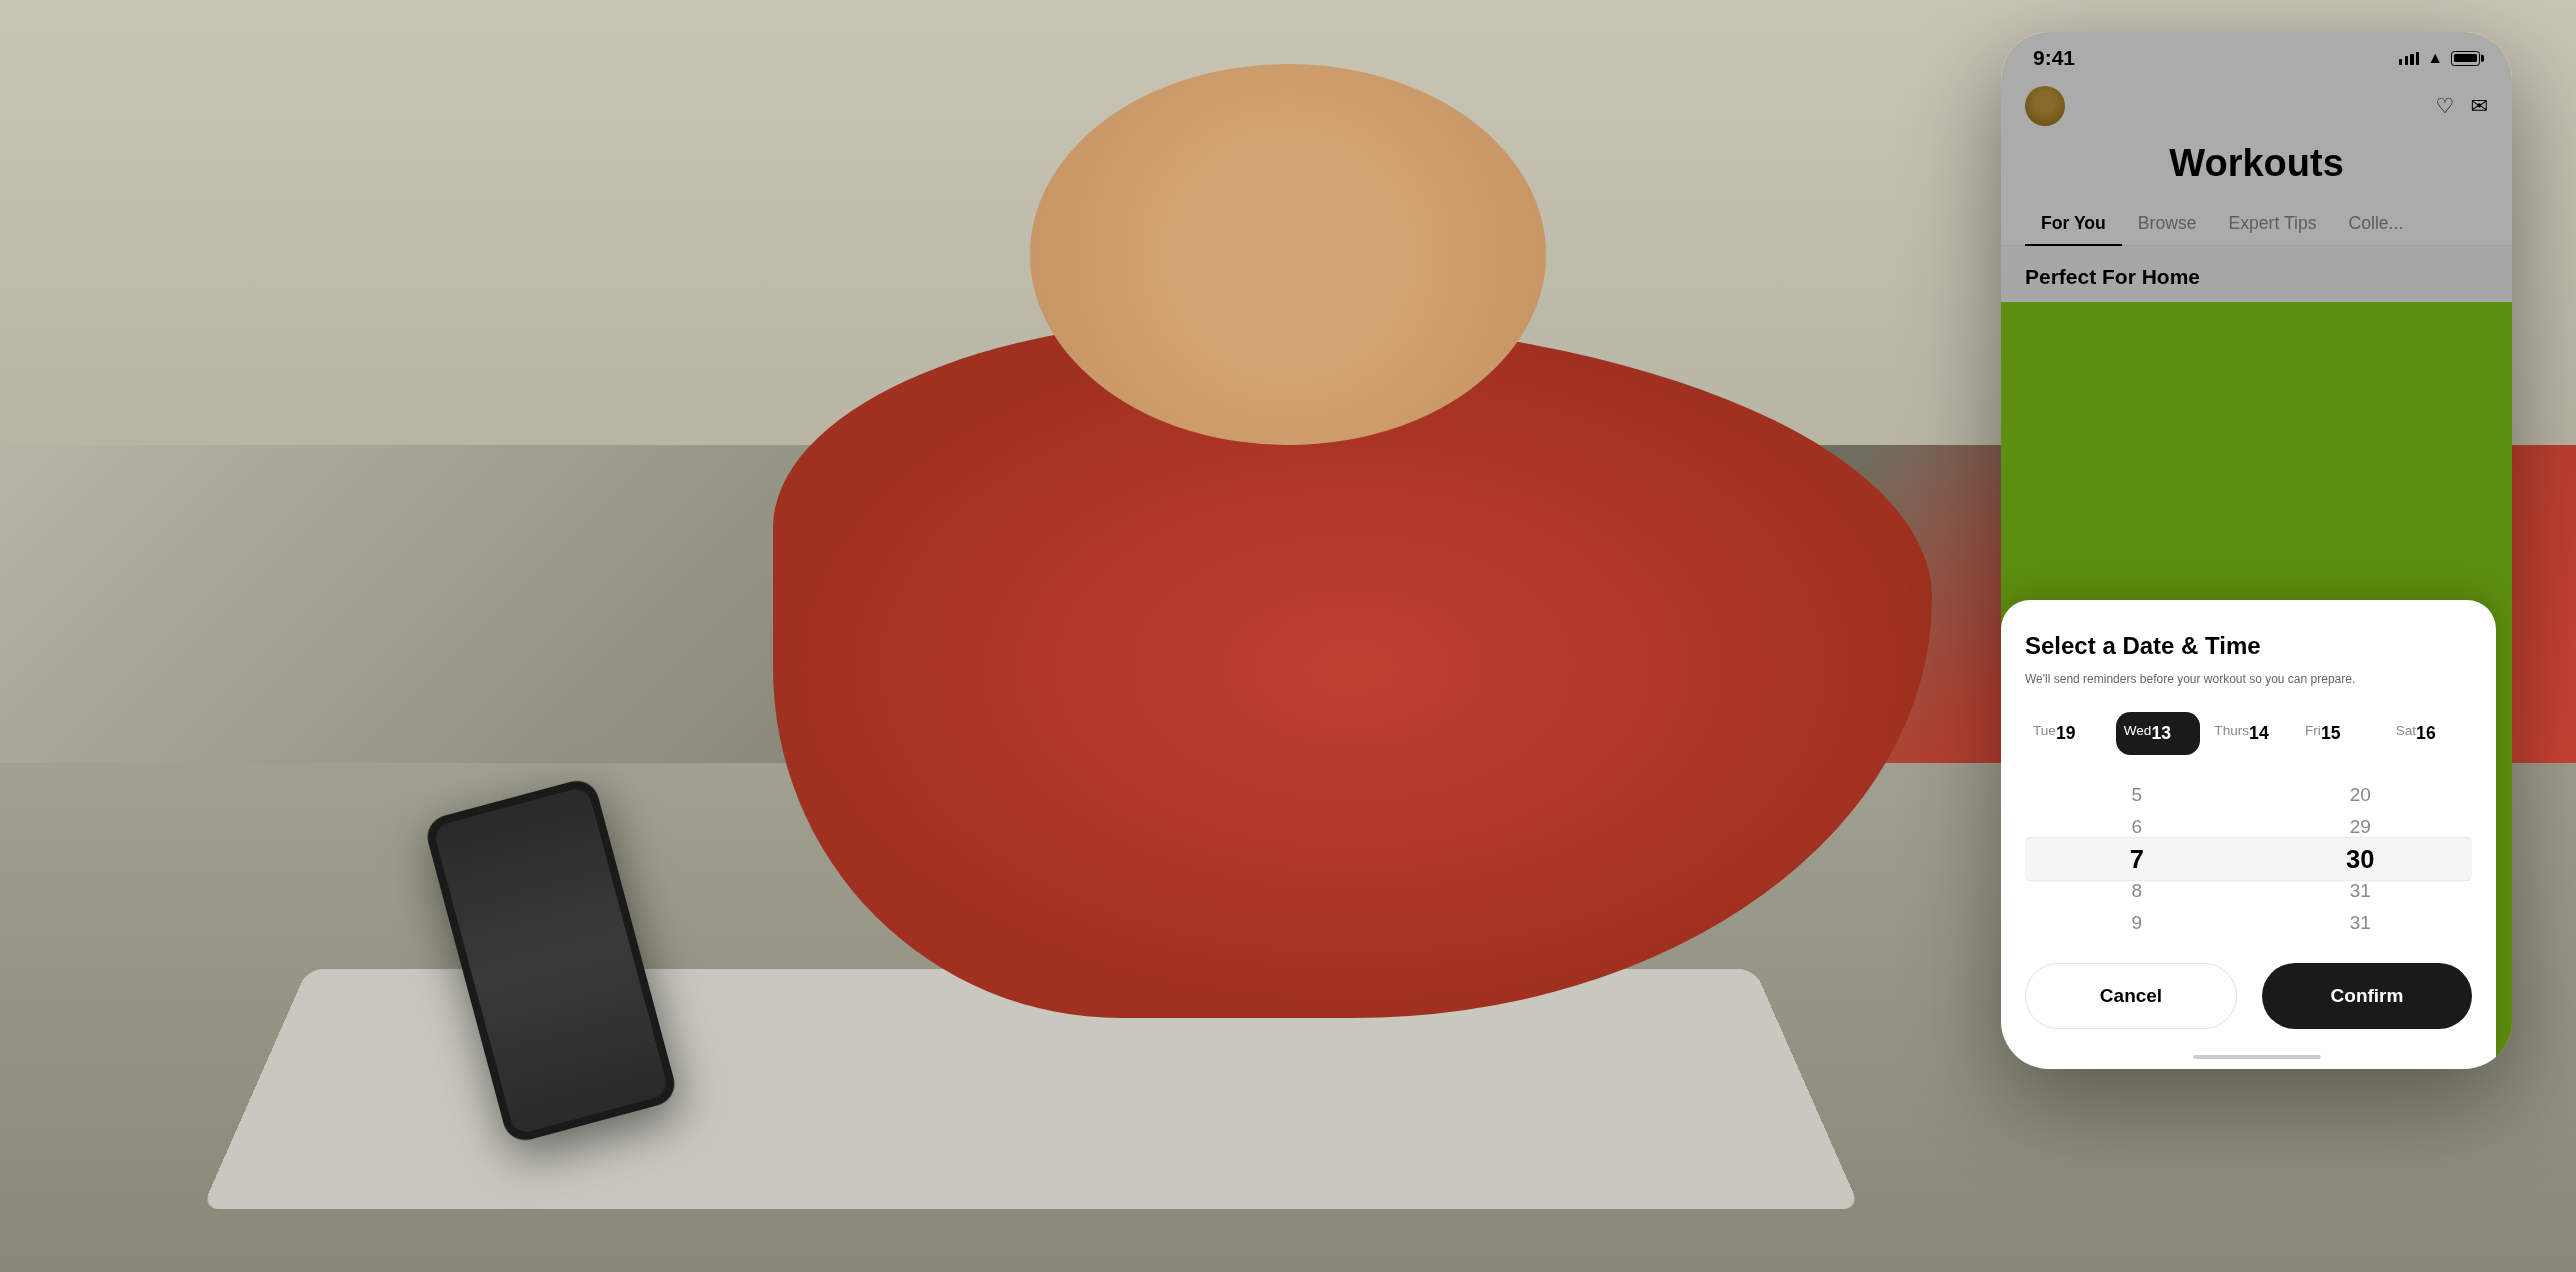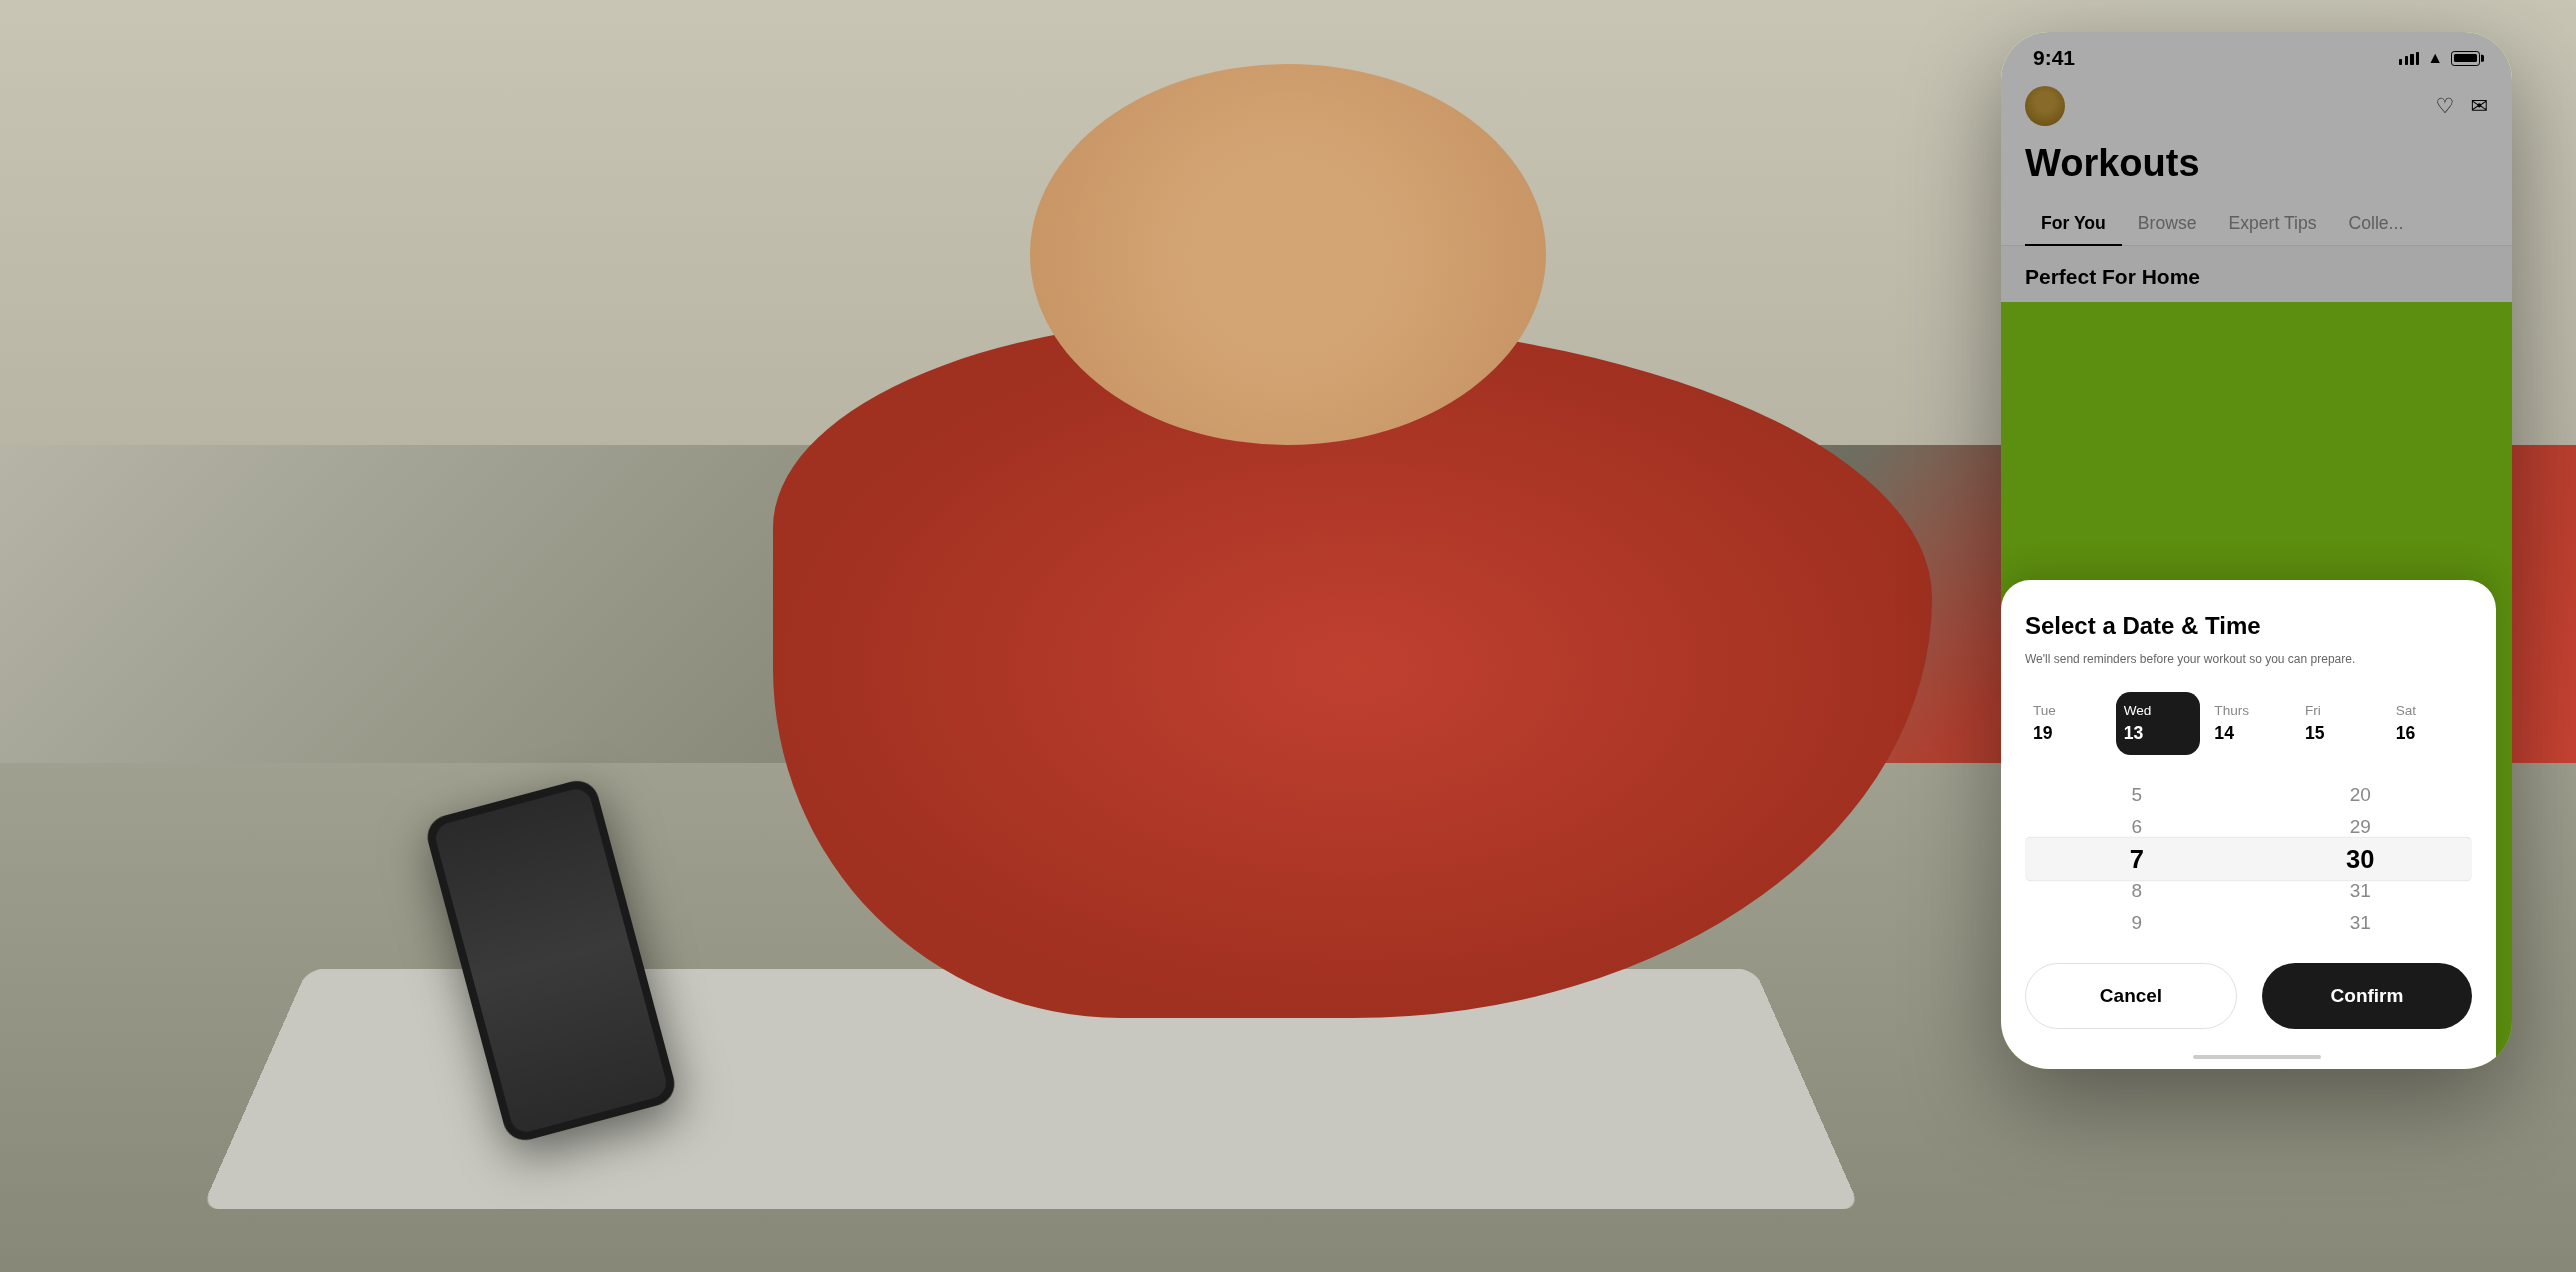--- a/index.html
+++ b/index.html
@@ -142,25 +142,26 @@
       gap: 16px;
       align-items: center;
     }
     .header-icon {
       font-size: 21px;
       color: #000;
     }
 
     
     .app-title {
-      padding: 0 24px 16px;
+      padding: 0 7px 16px;
       font-size: 38px;
       font-weight: 700;
       color: #000;
       background: #f5f5f5;
+      text-align: center;
     }
 
     
     .tabs {
       display: flex;
       padding: 0 24px;
       background: #f5f5f5;
       border-bottom: 0.8px solid #e0e0e0;
       gap: 0;
     }
@@ -237,21 +238,21 @@
     .day-selector {
       display: flex;
       gap: 6.4px;
       margin-bottom: 24px;
       justify-content: space-between;
     }
 
     .day-item {
       flex: 1;
       display: flex;
-      flex-direction: column;
+      flex-direction: row;
       align-items: flex-start;
       padding: 11.2px 8px;
       border-radius: 14.4px;
       cursor: pointer;
     }
 
     .day-item.selected {
       background: #1a1a1a;
     }
 

